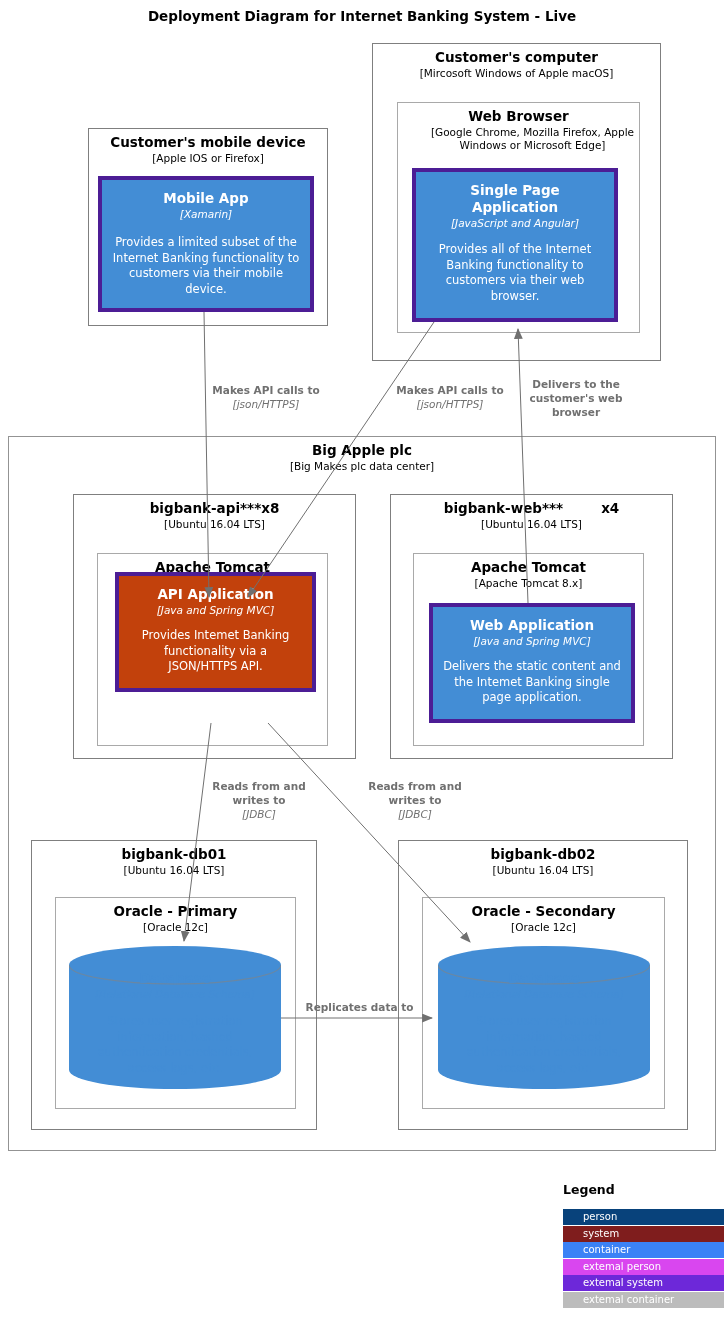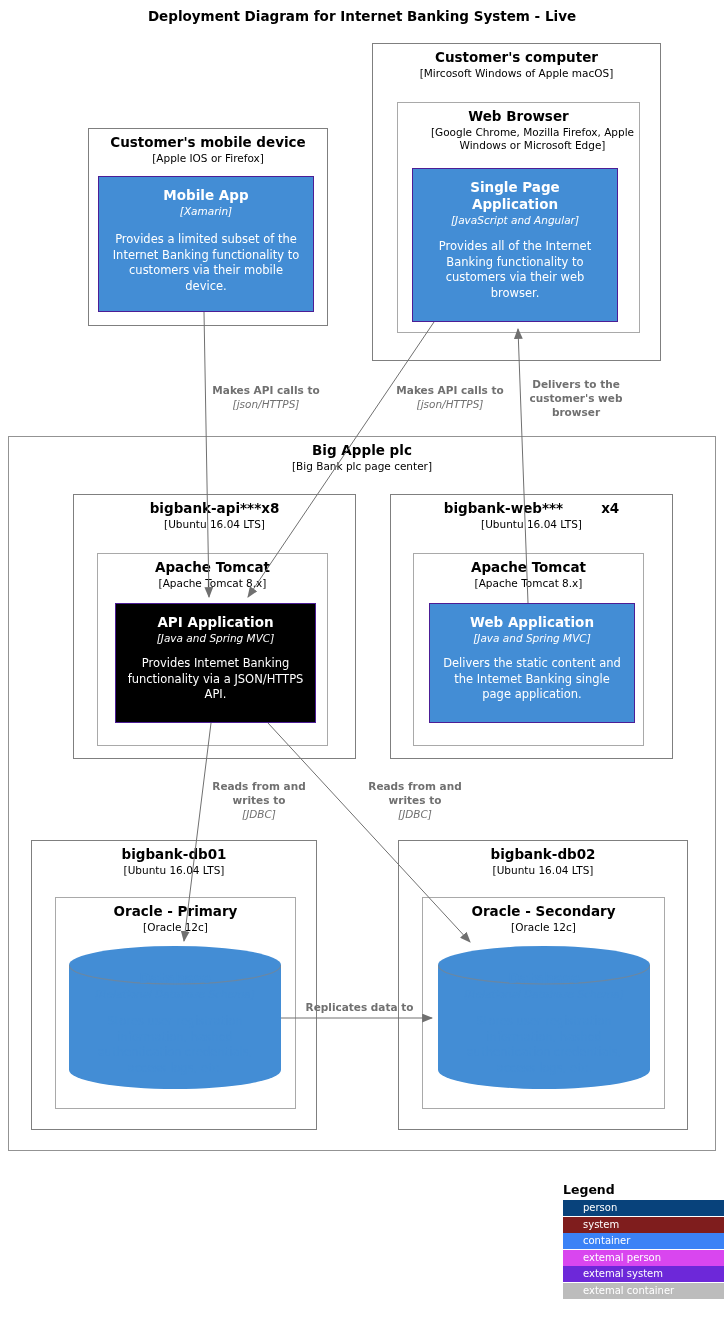--- a/index.html
+++ b/index.html
@@ -8,35 +8,35 @@
   .diagram-title{position:absolute;left:0;top:8px;width:724px;text-align:center;
         font-size:13.5px;font-weight:bold;}
   .node{position:absolute;border:1px solid #7f7f7f;background:transparent;box-sizing:border-box;}
   .node.inner{border-color:#a9a9a9;}
   .node.boundary{border-color:#939393;}
   .node-title{position:absolute;left:0;top:5px;width:100%;text-align:center;
         font-size:13.5px;font-weight:bold;white-space:nowrap;}
   .node-sub{position:absolute;left:0;top:23px;width:100%;text-align:center;
         font-size:10.5px;line-height:13px;}
   .title-gap{display:inline-block;width:38px;}
-  .cbox{position:absolute;border:1px solid #4c1d95;box-sizing:border-box;color:#fff;text-align:center;}
+  .cbox{position:absolute;border:4px solid #4c1d95;box-sizing:border-box;color:#fff;text-align:center;}
   .cbox .c-title{font-size:13.5px;font-weight:bold;line-height:17px;margin-top:10px;}
   .cbox .c-tech{font-size:10.5px;font-style:italic;line-height:13px;margin-top:1px;}
   .cbox .c-desc{font-size:11.5px;line-height:15.5px;margin-top:14px;padding:0 9px;}
   .cyl{position:absolute;color:#fff;text-align:center;}
   .cyl svg{position:absolute;left:0;top:0;}
   .cyl-text{position:relative;}
   .cyl .c-title{font-size:13.5px;font-weight:bold;line-height:17px;margin-top:24px;}
   .cyl .c-tech{font-size:10.5px;font-style:italic;line-height:13px;margin-top:1px;}
   .cyl .c-desc{font-size:11.5px;line-height:15.5px;margin-top:13px;padding:0 8px;}
   .rel-label{position:absolute;text-align:center;color:#707070;font-size:10.5px;line-height:14px;}
   .rel-label .b{display:block;font-weight:bold;}
   .rel-label .i{display:block;font-style:italic;}
   .legend{position:absolute;left:563px;top:1182px;width:139px;}
-  .legend-title{font-size:12.5px;font-weight:bold;margin-bottom:3px;}
+  .legend-title{font-size:12.5px;font-weight:bold;margin-bottom:12px;}
   .legend-row{width:164px;height:16px;line-height:16px;color:#fff;font-size:10px;
         padding-left:20px;box-sizing:border-box;margin-bottom:0.5px;white-space:nowrap;overflow:hidden;}
   .arrows{position:absolute;left:0;top:0;pointer-events:none;}
 </style>
 </head>
 <body>
 
 <div class="page">
 
   <div class="diagram-title">Deployment Diagram for Internet Banking System - Live</div>
@@ -60,32 +60,32 @@
     <div class="node-sub" style="padding:0 14px;">[Google Chrome, Mozilla Firefox, Apple Windows or Microsoft Edge]</div>
   </div>
   <div class="cbox" style="left: 412px; top: 168px; width: 206px; height: 154px; background-color: rgb(67, 141, 213);">
     <div class="c-title" style="padding:0 24px;">Single Page Application</div>
     <div class="c-tech">[JavaScript and Angular]</div>
     <div class="c-desc" style="margin-top:12px;">Provides all of the Internet Banking functionality to customers via their web browser.</div>
   </div>
 
   <div class="node boundary" style="left:8px;top:436px;width:708px;height:715px">
     <div class="node-title">Big Apple plc</div>
-    <div class="node-sub">[Big Bank plc page center]</div>
+    <div class="node-sub">[Big Makes plc data center]</div>
   </div>
 
   <div class="node" style="left:73px;top:494px;width:283px;height:265px">
     <div class="node-title">bigbank-api***x8</div>
     <div class="node-sub">[Ubuntu 16.04 LTS]</div>
   </div>
   <div class="node inner" style="left:97px;top:553px;width:231px;height:193px">
     <div class="node-title">Apache Tomcat</div>
     <div class="node-sub">[Apache Tomcat 8.x]</div>
   </div>
-  <div class="cbox" style="left: 115px; top: 603px; width: 201px; height: 120px; background-color: #000000;">
+  <div class="cbox" style="left: 115px; top: 572px; width: 201px; height: 120px; background-color: #c2410c;">
     <div class="c-title">API Application</div>
     <div class="c-tech">[Java and Spring MVC]</div>
     <div class="c-desc" style="margin-top:11px;">Provides Intemet Banking functionality via a JSON/HTTPS API.</div>
   </div>
 
   <div class="node" style="left:390px;top:494px;width:283px;height:265px">
     <div class="node-title"><span>bigbank-web***</span><span class="title-gap"></span><span>x4</span></div>
     <div class="node-sub">[Ubuntu 16.04 LTS]</div>
   </div>
   <div class="node inner" style="left:413px;top:553px;width:231px;height:193px">

